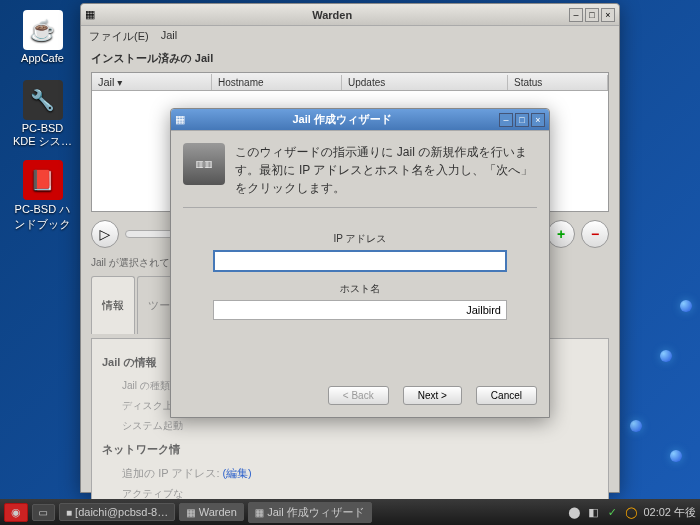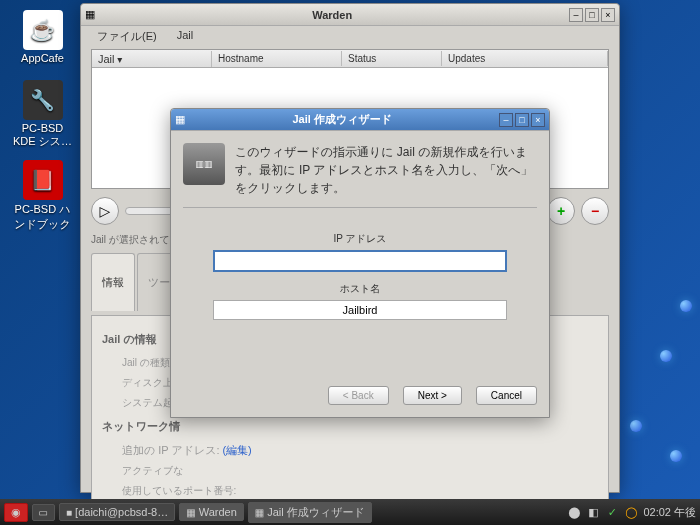--- a/index.html
+++ b/index.html
@@ -10,25 +10,25 @@
 .di{position:absolute;top:10px;left:10px;width:65px;text-align:center;color:#fff;text-shadow:0 1px 2px #000;cursor:pointer}
 .di .ic{width:40px;height:40px;margin:0 auto 2px;background:#fff;border-radius:4px;display:flex;align-items:center;justify-content:center;font-size:20px}
 .di.d2{top:80px}.di.d2 .ic{background:#333}
 .di.d3{top:160px}.di.d3 .ic{background:#c00;color:#fff}
 .win{position:absolute;background:#d4d2cd;border:1px solid #888;border-radius:4px 4px 0 0;box-shadow:0 4px 20px rgba(0,0,0,.4)}
 .tb{height:22px;background:linear-gradient(#e8e6e1,#c8c6c1);border-bottom:1px solid #aaa;display:flex;align-items:center;padding:0 4px;border-radius:4px 4px 0 0}
 .tb .ti{flex:1;text-align:center;font-weight:bold;color:#333}
 .tb .wc{display:flex;gap:2px}
 .tb .wc span{width:14px;height:14px;border:1px solid #888;background:#d8d6d1;display:flex;align-items:center;justify-content:center;font-size:9px;cursor:pointer}
 .warden{top:3px;left:80px;width:540px;height:490px}
-.mb{padding:3px 16px;display:flex;gap:20px;color:#333}
+.mb{padding:3px 8px;display:flex;gap:12px;color:#333}
 .mb span{cursor:pointer}
 .sec{padding:4px 10px;font-weight:bold;color:#333}
 .jlist{margin:2px 10px;background:#fff;border:1px solid #999;height:140px}
-.jh{display:flex;background:linear-gradient(#f0f0f0,#ddd);border-bottom:1px solid #aaa;height:18px;align-items:center}
+.jh{display:flex;background:linear-gradient(#f0f0f0,#ddd);border-bottom:1px solid #aaa;height:18px;align-items:flex-end}
 .jh div{padding:2px 6px;border-right:1px solid #bbb;font-size:10px;color:#333}
 .ctr{display:flex;align-items:center;gap:6px;padding:6px 10px}
 .pb{width:28px;height:28px;border:1px solid #999;border-radius:14px;background:linear-gradient(#fff,#ddd);display:flex;align-items:center;justify-content:center;font-size:14px;cursor:pointer}
 .pb.g{color:#0a0;font-weight:bold;margin-left:auto}.pb.r{color:#c00;font-weight:bold}
 .bar{flex:1;height:8px;background:#e8e8e8;border:1px solid #aaa;border-radius:4px}
 .stl{padding:2px 10px;color:#666;font-size:10px}
 .tabs{margin:4px 10px;display:flex;gap:2px}
 .tab{padding:21px 10px;background:#d4d2cd;border:1px solid #aaa;border-bottom:none;border-radius:3px 3px 0 0;color:#888}
 .tab.a{background:#e8e6e1;color:#333}
 .tp{margin:0 10px 10px;padding:10px;background:#e8e6e1;border:1px solid #aaa;min-height:180px}
@@ -38,21 +38,21 @@
 .wiz{top:108px;left:170px;width:380px;height:310px;z-index:10}
 .wiz .tb{background:linear-gradient(#6a9edc,#4578b8);color:#fff}
 .wiz .tb .ti{color:#fff}
 .wiz .tb .wc span{background:#5a8ecb;border-color:#457}
 .wb{padding:12px;background:#d4d2cd;height:calc(100% - 22px);display:flex;flex-direction:column}
 .wh{display:flex;gap:10px;padding-bottom:10px;border-bottom:1px solid #aaa}
 .wic{width:42px;height:42px;background:linear-gradient(#999,#555);border-radius:4px;display:flex;align-items:center;justify-content:center;color:#fff;font-size:9px;flex-shrink:0}
 .wt{font-size:12px;color:#333;line-height:1.5}
 .wm{flex:1;padding:14px 30px;text-align:center}
 .wm label{display:block;margin:10px 0 4px;color:#333;font-size:10px}
-.wm input{width:100%;padding:3px 5px;border:1px solid #6a9edc;background:#fff;font-size:11px;text-align:center}
+.wm input{width:100%;padding:3px 5px;border:1px solid #6a9edc;background:#fff;font-size:11px;text-align:right}
 .wf{display:flex;justify-content:flex-end;gap:14px;padding-top:8px}
 .btn{padding:3px 14px;background:linear-gradient(#fff,#ddd);border:1px solid #999;border-radius:3px;cursor:pointer;font-size:10px}
 .btn:disabled{color:#999}
 .taskbar{position:absolute;bottom:0;left:0;right:0;height:26px;background:linear-gradient(#3a3a3a,#1a1a1a);display:flex;align-items:center;padding:0 4px;gap:4px;color:#ccc}
 .tbi{padding:2px 6px;background:#444;border:1px solid #555;border-radius:2px;font-size:10px;cursor:pointer;display:flex;align-items:center;gap:3px}
 .tbi.a{background:#555}
 .sp{flex:1}
 .tray{display:flex;gap:5px;align-items:center;font-size:10px}
 .tic{width:14px;height:14px;display:flex;align-items:center;justify-content:center}
 </style>
@@ -86,26 +86,27 @@
 <div class="wc">
           <span>–</span>
           <span>□</span>
           <span>×</span>
         </div>
 </div>
 <div class="mb">
 <span>ファイル(E)</span>
 <span>Jail</span>
 </div>
+<div class="sec">インストール済みの Jail</div>
 <div class="jlist">
 <div class="jh">
 <div style="width:120px"><span>Jail</span> ▾</div>
 <div style="width:130px">Hostname</div>
+<div style="flex:1">Updates</div>
 <div style="width:100px">Status</div>
-<div style="flex:1">Updates</div>
 </div>
 </div>
 <div class="ctr">
 <div class="pb">▷</div>
 <div class="bar"></div>
 <div class="pb g">+</div>
 <div class="pb r">−</div>
 </div>
 <div class="stl">Jail が選択されてい</div>
 <div class="tabs">

